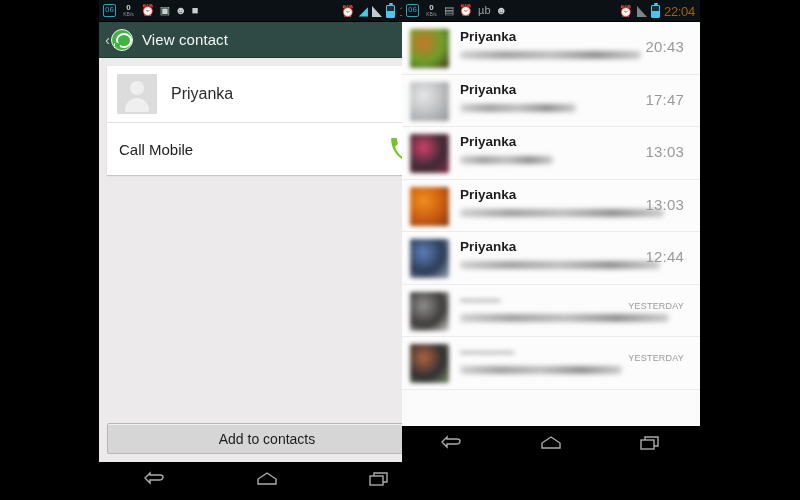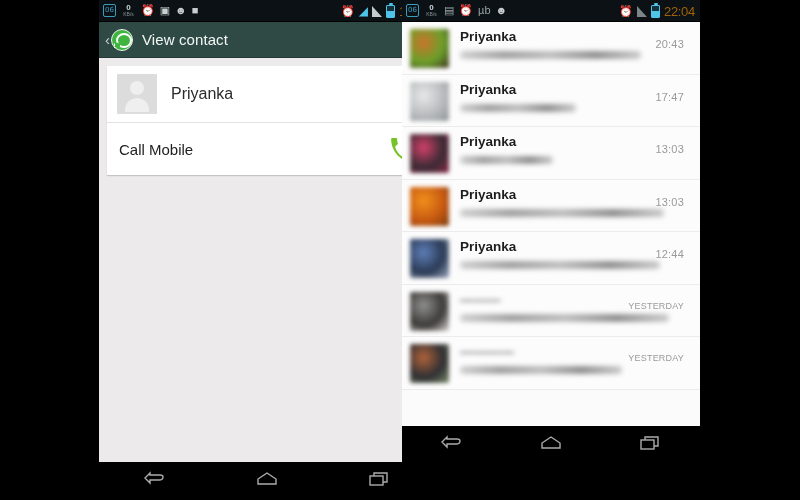--- a/index.html
+++ b/index.html
@@ -114,21 +114,21 @@
   .chats-body { background:#fbfbfb; height:404px; overflow:hidden; }
   .chat-row { display:flex; padding:7px 8px 6px 8px; height:52.5px;
               border-bottom:1px solid #ececec; position:relative; background:#fcfcfc; }
   .chat-avatar { width:39px; height:39px; flex:0 0 auto; border-radius:2px;
                  filter:blur(2.2px); overflow:hidden; }
   .chat-main { flex:1; padding-left:11px; min-width:0; position:relative; }
   .chat-name { font-size:13.5px; font-weight:bold; color:#1d1d1d;
                white-space:nowrap; overflow:hidden; }
   .chat-name.blurred { color:#555; filter:blur(2.6px); }
   .chat-msg { margin-top:7px; height:8px; filter:blur(2.4px); border-radius:4px; }
-  .chat-time { position:absolute; right:8px; top:9px; font-size:11px; color:#9a9a9a;
+  .chat-time { position:absolute; right:8px; top:9px; font-size:15px; color:#9a9a9a;
                letter-spacing:.2px; }
   .chat-time.day { font-size:9px; }
 
   .nav-bar { height:38px; background:#000; display:flex; align-items:center;
              justify-content:space-around; }
   .nav-ico { opacity:.82; }
 </style>
 </head>
 <body>
 
@@ -178,20 +178,23 @@
         <div class="card-row">
           <span class="call-label">Call Mobile</span>
           <span class="ico-phone">
             <svg width="26" height="26" viewBox="0 0 24 24">
               <path d="M6.6 10.8c1.7 3.4 4.5 6.1 7.9 7.8l2.6-2.6c.3-.3.8-.4 1.2-.3 1.2.4 2.4.6 3.7.6.6 0 1 .4 1 1V21c0 .6-.4 1-1 1C11.5 22 2 12.5 2 .9c0-.6.4-1 1-1h3.5c.6 0 1 .4 1 1 0 1.3.2 2.5.6 3.7.1.4 0 .9-.3 1.2l-2.2 2z" transform="translate(0,2)" fill="#76c327"></path>
             </svg>
           </span>
         </div>
       </div>
 
+      <div class="add-contacts-wrap">
+        <button class="btn-add">Add to contacts</button>
+      </div>
     </div>
 
     <div class="nav-bar">
       <span class="nav-ico">
         <svg width="26" height="18" viewBox="0 0 26 18">
             <path d="M8 3 L3 8 L8 13 L8 10 L17 10 Q21 10 21 7 Q21 5 18 5 L8 5 Z" fill="none" stroke="#d2d2d2" stroke-width="1.4"></path>
           </svg>
       </span>
       <span class="nav-ico">
         <svg width="26" height="18" viewBox="0 0 26 18">

